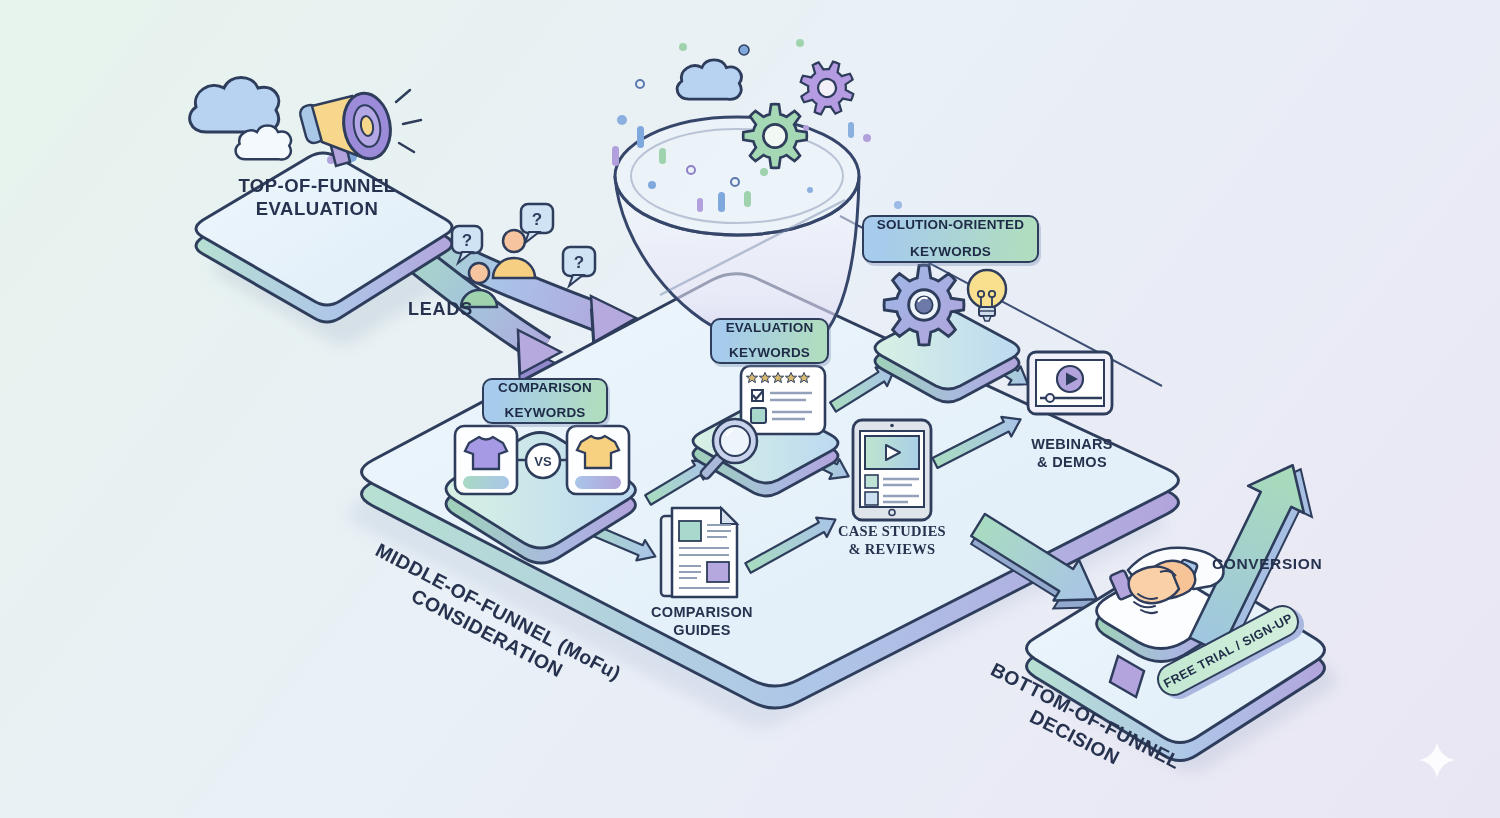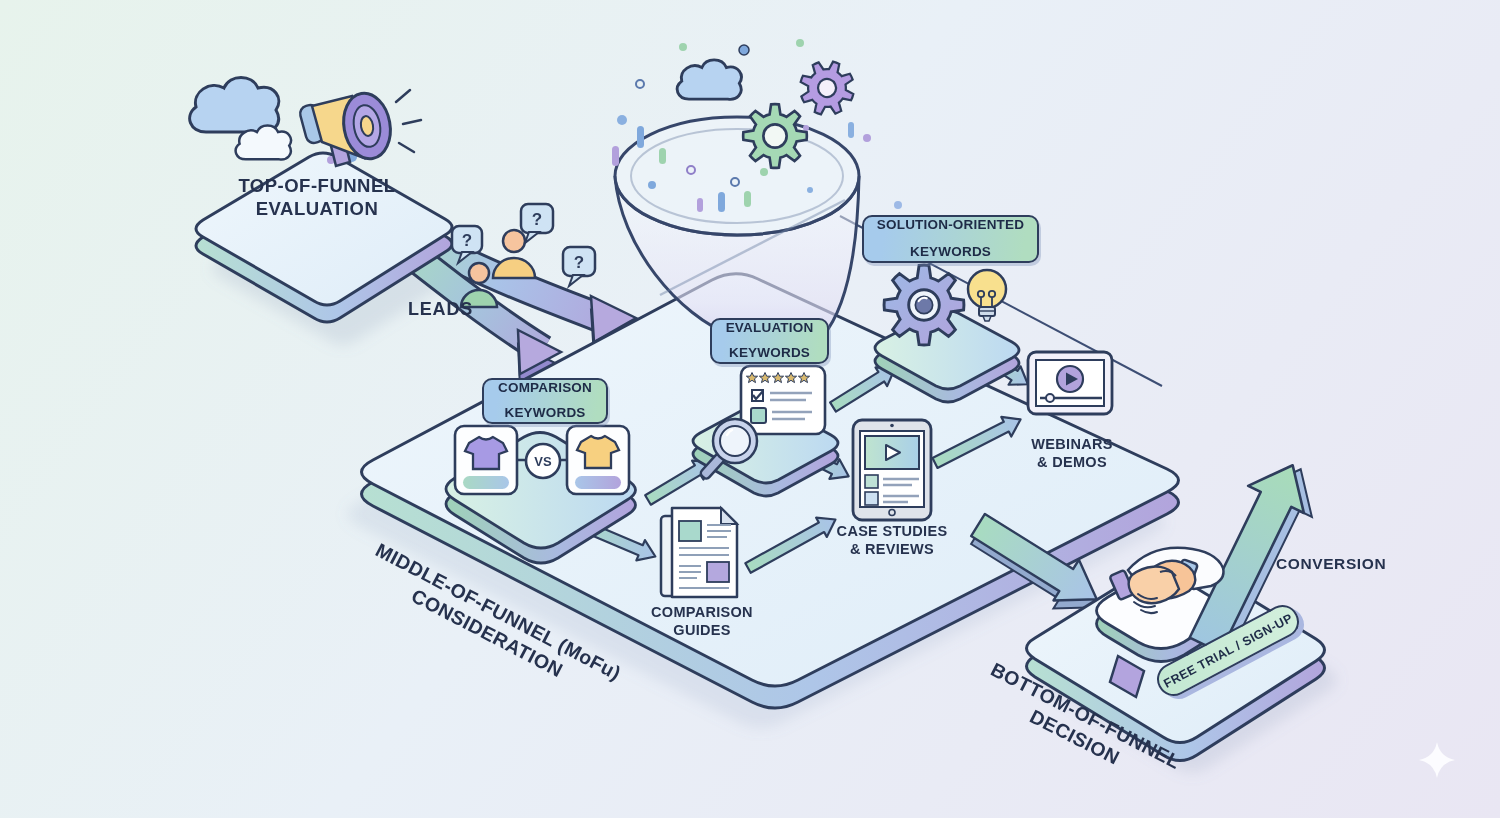--- a/index.html
+++ b/index.html
@@ -16,24 +16,24 @@
     background:linear-gradient(97deg,#a6cbec 12%,#b0ddc0 92%);
     font-weight:bold;font-size:13.5px;line-height:1.25;text-align:center;
     color:#1e2b47;display:flex;flex-direction:column;justify-content:space-between;
     box-shadow:2px 3px 0 rgba(120,140,180,.35);letter-spacing:.2px;
   }
   .rot{transform-origin:center center;}
   #mofu-label{left:320px;top:599px;width:345px;font-size:19.5px;transform:rotate(27.5deg);}
   #bofu-label{left:975px;top:703px;width:210px;font-size:19.5px;transform:rotate(27deg);}
   #tofu-label{left:222px;top:175px;width:190px;font-size:18.5px;letter-spacing:.5px;}
   #leads-label{left:408px;top:299px;font-size:18px;letter-spacing:.8px;}
-  #conversion-label{left:1276px;top:555px;font-size:15.5px;letter-spacing:.6px;}
+  #conversion-label{left:1212px;top:555px;font-size:15.5px;letter-spacing:.6px;}
   .item-label{font-size:14.5px;letter-spacing:.3px;}
   #guides-label{left:632px;top:604px;width:140px;}
-  #cases-label{left:822px;top:523px;width:140px;}
+  #cases-label{left:822px;top:523px;width:140px;font-family:Liberation Serif, serif;}
   #webinars-label{left:1002px;top:436px;width:140px;}
   #cta-pill{
     position:absolute;z-index:3;left:1150px;top:634px;width:152px;height:29px;
     border:2.5px solid #2e3d5c;border-radius:16px;
     background:linear-gradient(92deg,#c3e8d2,#d2efdc);
     transform:rotate(-28deg);display:flex;align-items:center;justify-content:center;
     font-weight:bold;font-size:12.5px;letter-spacing:.4px;color:#1e2b47;
     box-shadow:3px 5px 0 #aab7e0;
   }
 </style>

